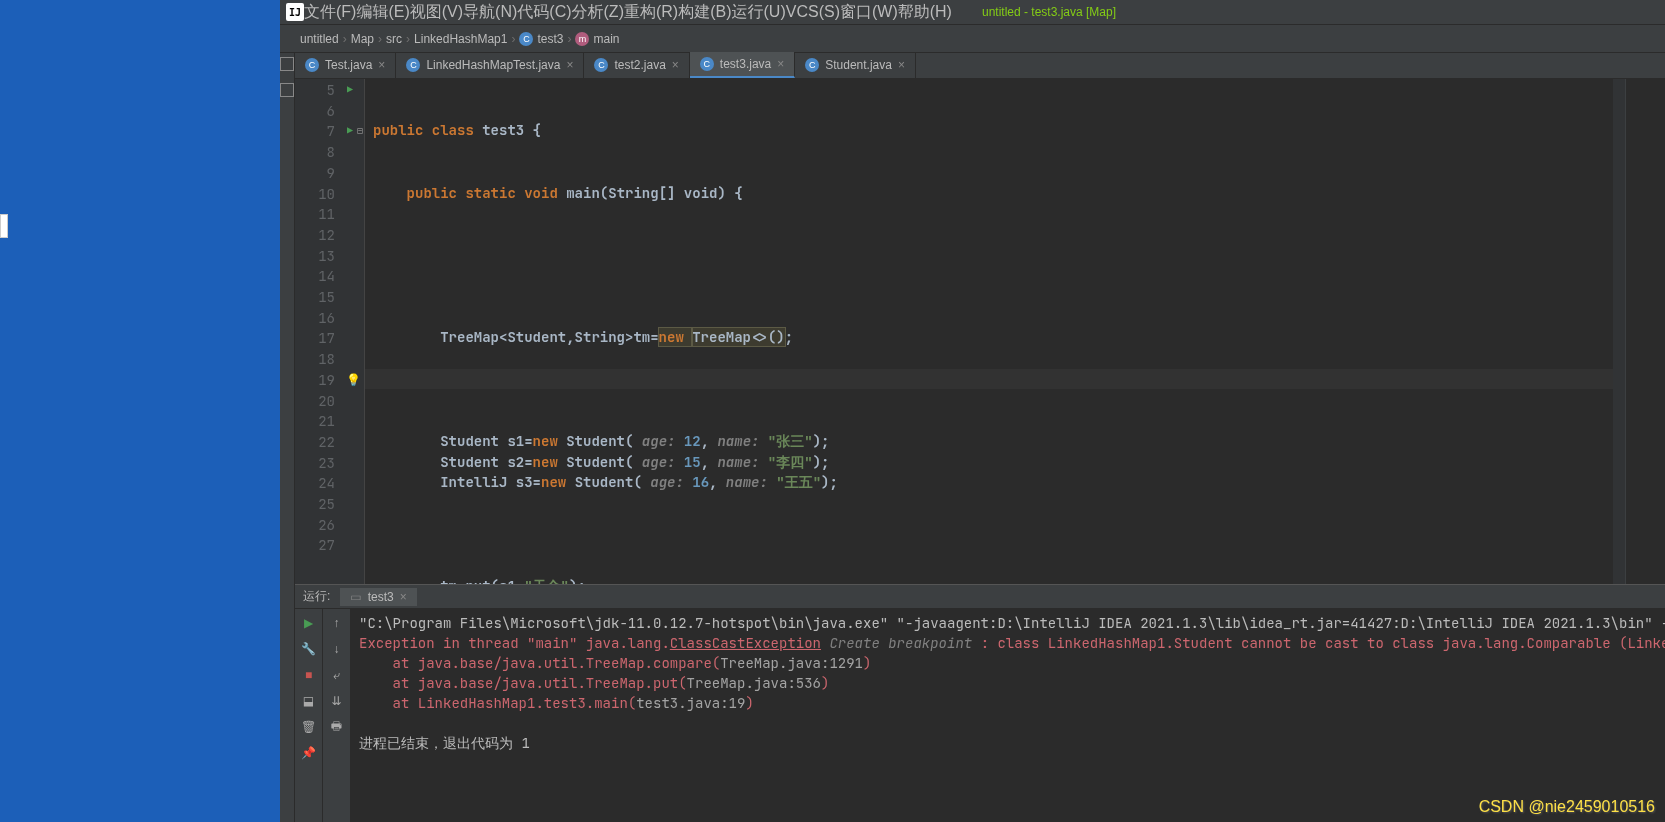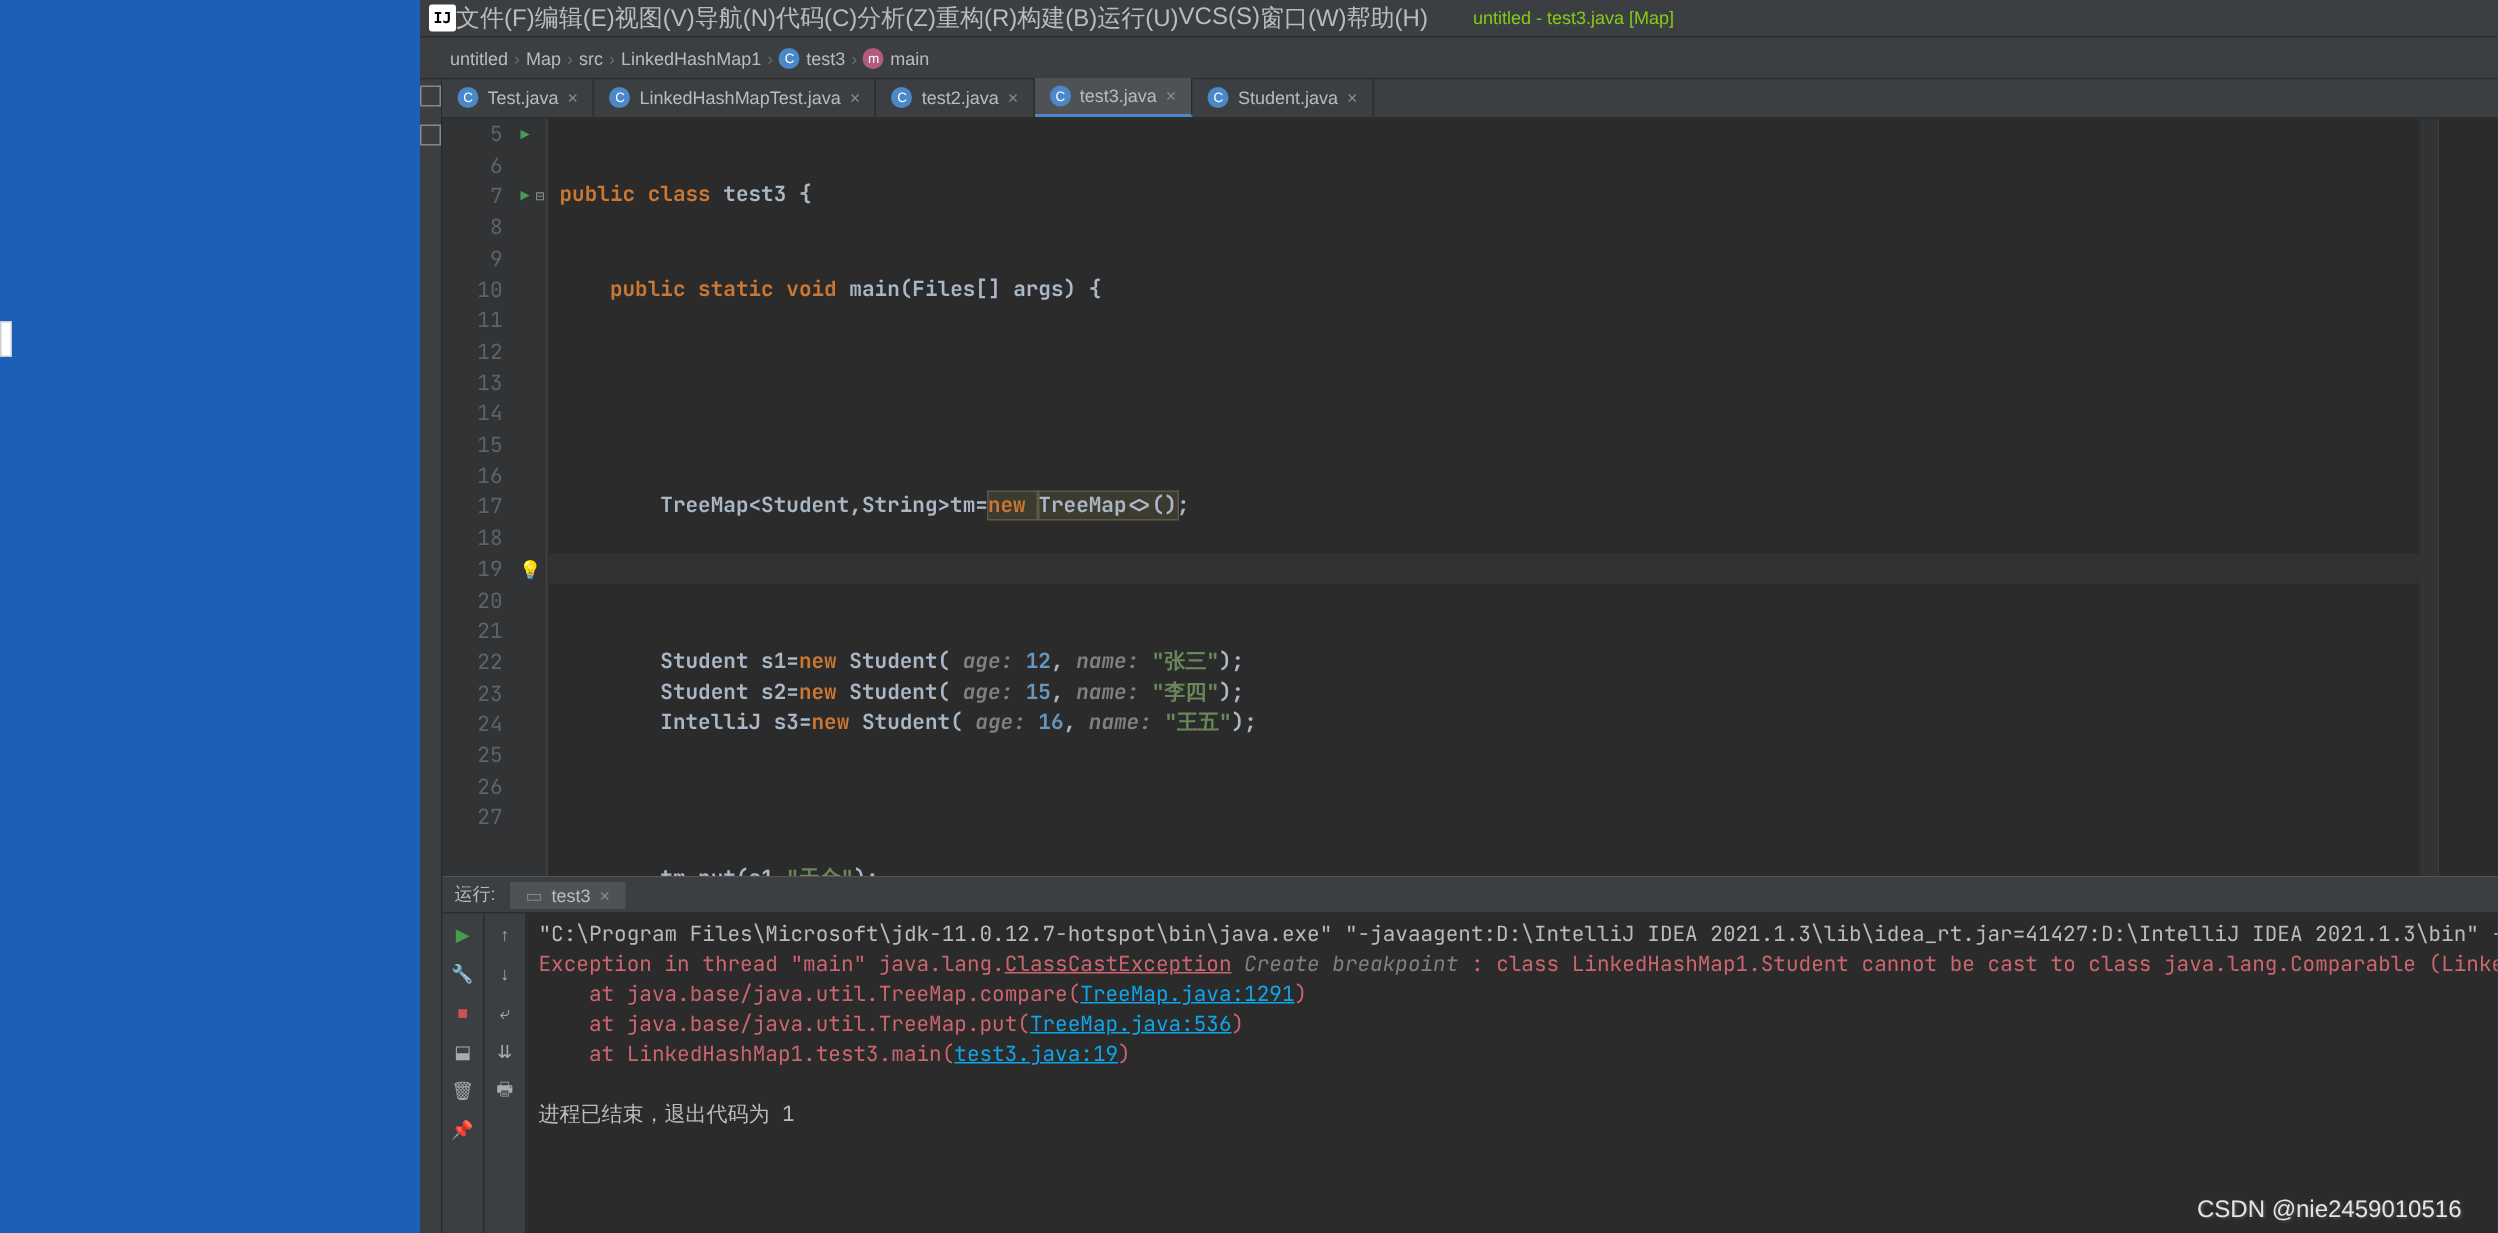--- a/index.html
+++ b/index.html
@@ -53,24 +53,24 @@
 
 .run-panel { height:238px; background:#2b2b2b; border-top:1px solid #555; display:flex; flex-direction:column; }
 .run-header { height:24px; background:#3c3f41; display:flex; align-items:center; padding-left:8px; gap:10px; border-bottom:1px solid #2b2b2b; }
 .run-tab { background:#4e5254; padding:2px 10px; display:flex; align-items:center; gap:6px; font-size:12px; }
 .run-body { flex:1; display:flex; }
 .run-tools { width:28px; background:#3c3f41; display:flex; flex-direction:column; align-items:center; padding-top:6px; gap:10px; border-right:1px solid #2b2b2b; }
 .run-tools2 { width:28px; background:#3c3f41; display:flex; flex-direction:column; align-items:center; padding-top:6px; gap:10px; border-right:1px solid #2b2b2b; }
 .tool-btn { width:16px; height:16px; display:flex; align-items:center; justify-content:center; color:#aaa; font-size:12px; }
 .console { flex:1; padding:4px 8px; font-family:"JetBrains Mono","Consolas",monospace; font-size:14px; line-height:20px; color:#bbbbbb; white-space:pre; overflow:hidden; }
 .err { color:#cc666e; }
-.lnk { color:#0ea5e9; text-decoration:underline; }
+.lnk { color:#a3a3a3; }
 .cb { color:#808080; font-style:italic; }
 
-.watermark { position:absolute; right:24px; bottom:6px; font-size:16px; color:#e5e5e5; font-family:sans-serif; text-shadow:1px 1px 2px #555; }
+.watermark { position:absolute; right:10px; bottom:6px; font-size:16px; color:#fde047; font-family:sans-serif; text-shadow:1px 1px 2px #555; }
 </style>
 </head>
 <body>
 
 <div class="white-box"></div>
 
 <div class="ide">
 
   <div class="menubar">
     <div class="ij-logo">IJ</div>
@@ -174,21 +174,21 @@
         <div class="gutter-icons">
           <span class="run-tri" style="top:1px;left:4px;">▶</span>
           <span class="run-tri" style="top:42px;left:4px;">▶</span>
           <span class="fold" style="top:42px;left:14px;">⊟</span>
           <span class="bulb" style="top:291px;left:3px;">💡</span>
         </div>
         <div class="code">
 <div class="hl-line" style="top:289.8px;"></div>
 <div style="position:relative;"><span class="kw">public class </span><span>test3</span><span> {</span>
 <br>
-<span>    </span><span class="kw">public static void </span><span>main</span><span>(Files[] args) {</span>
+<span>    </span><span class="kw">public static void </span><span>main</span><span>(String[] void) {</span>
 <br>
 <br>
 <br>
 <span>        </span><span>TreeMap&lt;Student,String&gt;tm=</span><span class="kw hl-box">new </span><span class="hl-box">TreeMap&lt;&gt;()</span><span>;</span>
 <br>
 <br>
 <span>        </span><span>Student s1=</span><span class="kw">new </span><span>Student( </span><span class="param">age:</span><span class="num"> 12</span><span>, </span><span class="param">name:</span><span class="str"> "张三"</span><span>);</span>
 <span>        </span><span>Student s2=</span><span class="kw">new </span><span>Student( </span><span class="param">age:</span><span class="num"> 15</span><span>, </span><span class="param">name:</span><span class="str"> "李四"</span><span>);</span>
 <span>        </span><span>IntelliJ s3=</span><span class="kw">new </span><span>Student( </span><span class="param">age:</span><span class="num"> 16</span><span>, </span><span class="param">name:</span><span class="str"> "王五"</span><span>);</span>
 <br>

